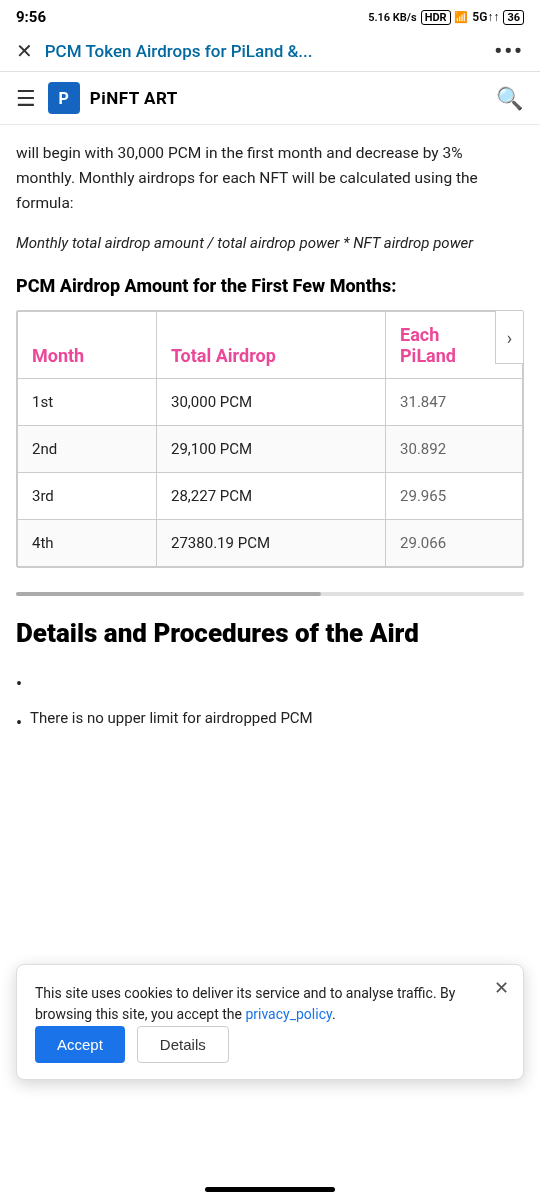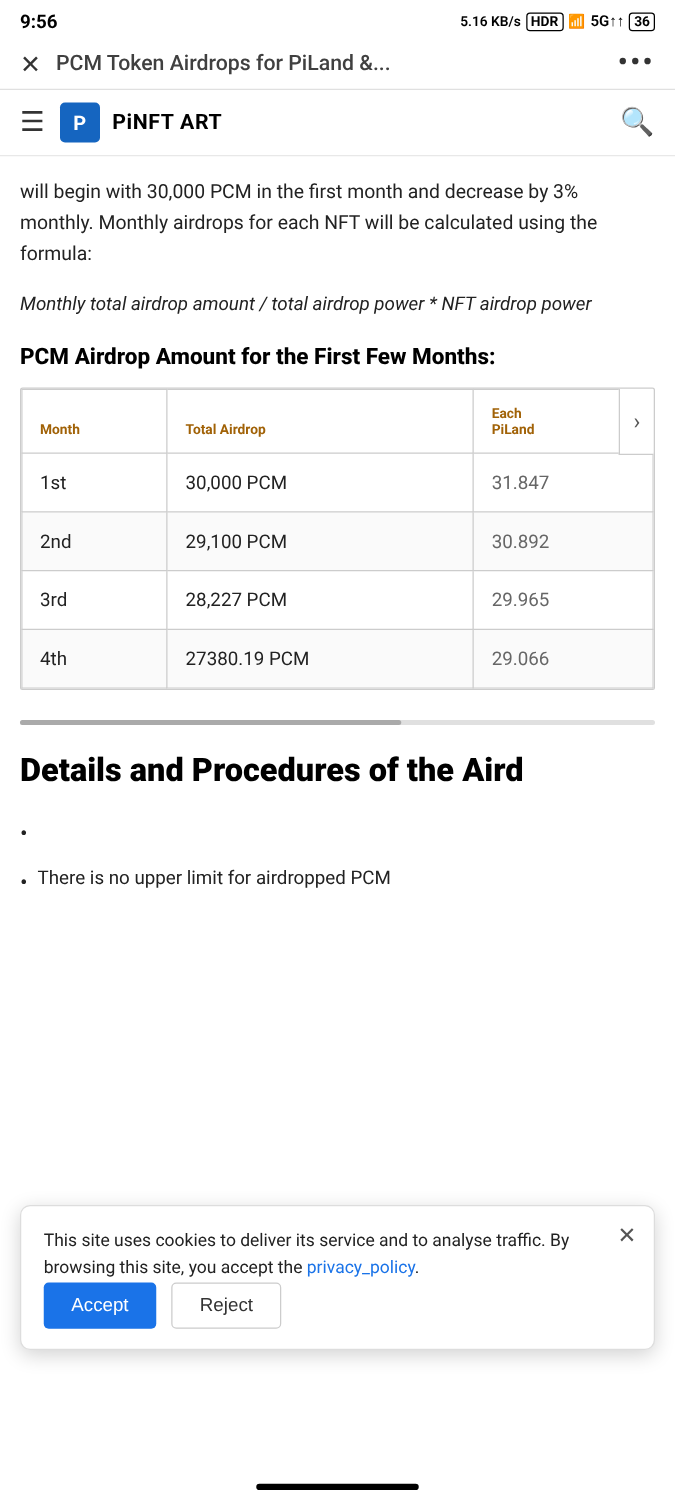--- a/index.html
+++ b/index.html
@@ -53,21 +53,21 @@
       font-size: 20px;
       font-weight: 400;
       margin-right: 12px;
       cursor: pointer;
       color: #333;
     }
     .top-nav-title {
       flex: 1;
       font-size: 17px;
       font-weight: 500;
-      color: #404040;
+      color: #0369a1;
     }
     .top-nav-more {
       font-size: 22px;
       font-weight: 700;
       color: #333;
       letter-spacing: 2px;
     }
 
     
     .sub-header {
@@ -145,23 +145,23 @@
     .airdrop-table {
       width: 100%;
       border-collapse: collapse;
       min-width: 400px;
     }
     .airdrop-table th {
       background: #fff;
       border: 1px solid #ccc;
       padding: 12px 14px;
       text-align: left;
-      font-size: 11px;
+      font-size: 18px;
       font-weight: 700;
-      color: #a16207;
+      color: #ec4899;
       vertical-align: bottom;
     }
     .airdrop-table td {
       border: 1px solid #ccc;
       padding: 14px 14px;
       font-size: 15px;
       color: #222;
       vertical-align: top;
     }
     .airdrop-table tr:nth-child(odd) td {
@@ -397,17 +397,17 @@
   </div>
 </div>
 
 <div class="cookie-banner">
   <span class="cookie-banner-close">✕</span>
   <p class="cookie-text">
     <span>This site uses cookies to deliver its service and to analyse traffic. By browsing this site, you accept the </span><a class="cookie-link" href="#"><span>privacy_policy</span></a><span>.</span>
   </p>
   <div class="cookie-buttons">
     <button class="btn-accept">Accept</button>
-    <button class="btn-reject">Reject</button>
+    <button class="btn-reject">Details</button>
   </div>
 </div>
 
 <div class="home-bar"></div>
 
 </body></html>

